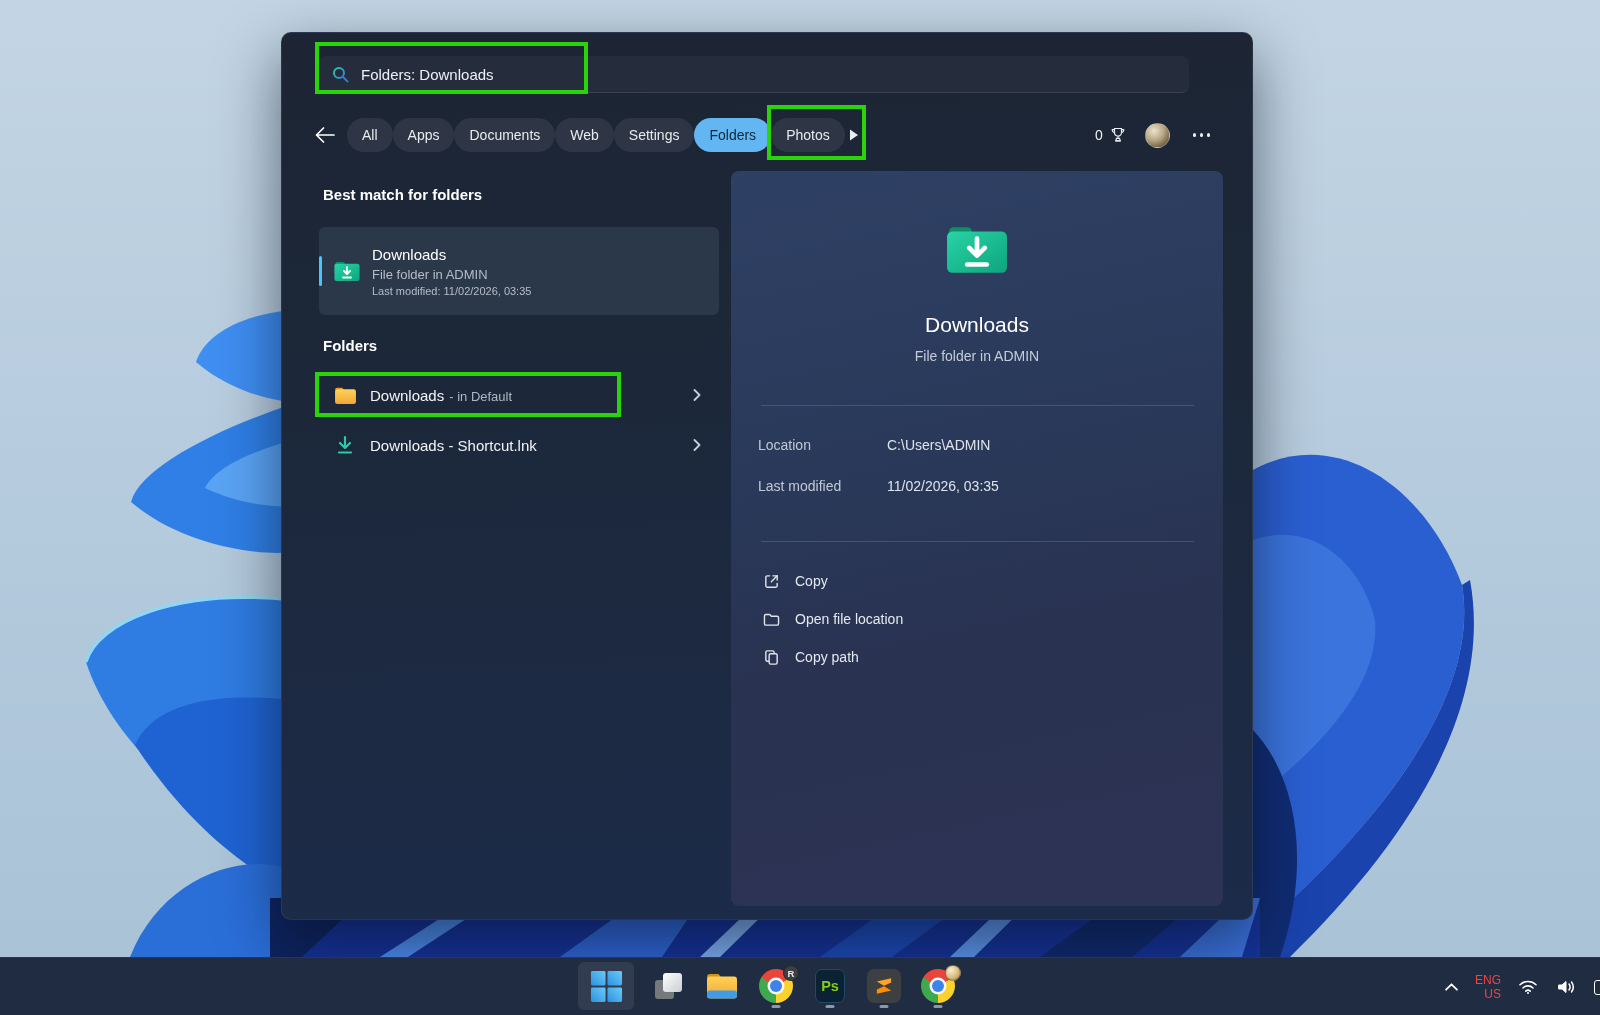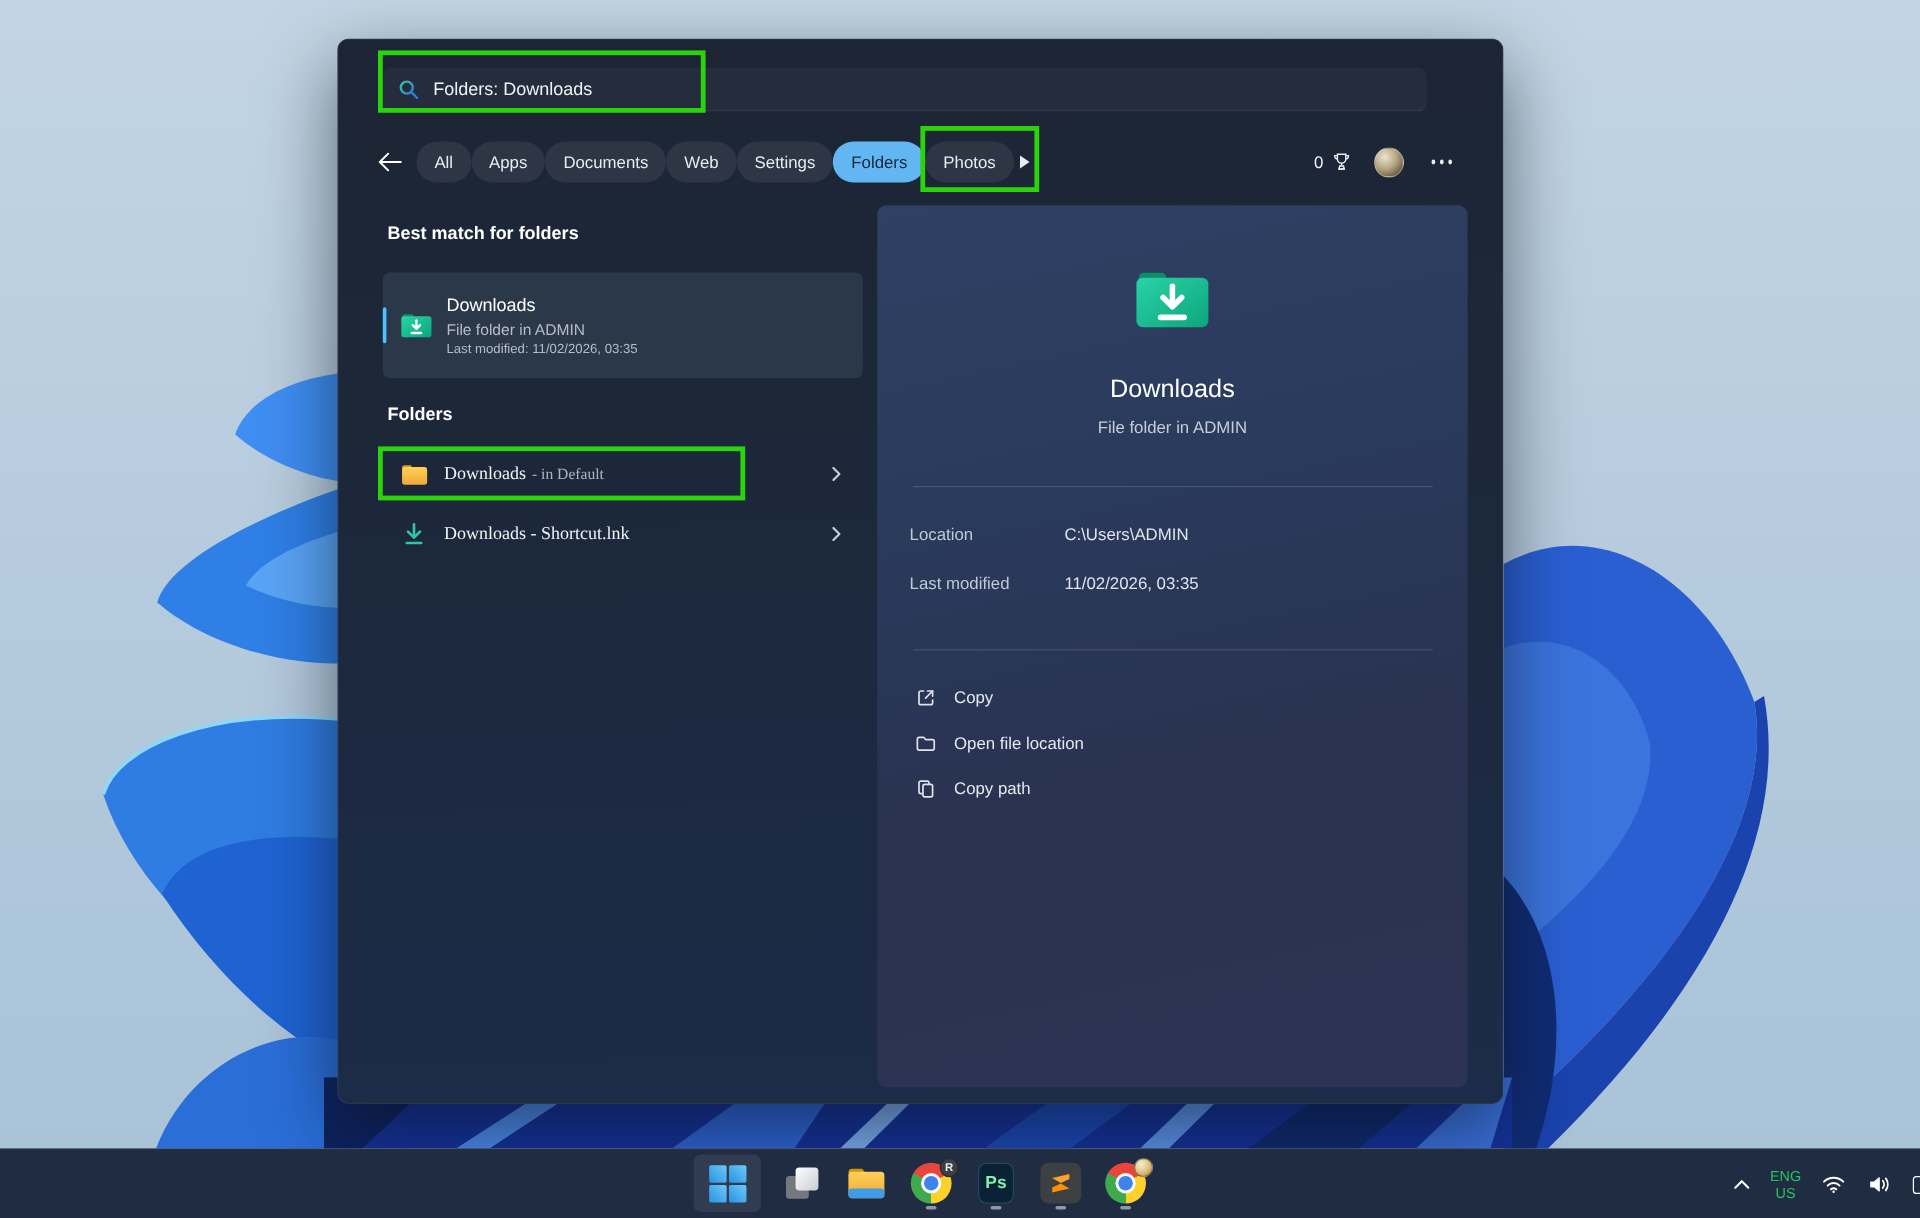--- a/index.html
+++ b/index.html
@@ -68,21 +68,21 @@
   .bm-text .t1 { color:#ffffff; font-size:15px; margin-bottom:4px; }
   .bm-text .t2 { color:#b6bdc8; font-size:13px; margin-bottom:3px; }
   .bm-text .t3 { color:#b6bdc8; font-size:11px; }
 
   .folder-rows { position:absolute; left:37px; top:339px; width:400px; }
   .folder-row {
     height:46px; margin-bottom:4px; border-radius:6px;
     display:flex; align-items:center; padding:0 14px 0 14px;
   }
   .folder-row .f-icon { width:24px; flex:none; margin-right:13px; display:flex; align-items:center; justify-content:center; }
-  .folder-row .f-label { flex:1; color:#f2f4f7; font-size:15px; white-space:nowrap;font-family:Liberation Serif, serif; }
+  .folder-row .f-label { flex:1; color:#f2f4f7; font-size:15px; white-space:nowrap; }
   .folder-row .f-suffix { color:#aeb6c2; font-size:13px; margin-left:5px; }
   .folder-row .chev { flex:none; padding:4px; }
 
   
   .preview {
     position:absolute; left:449px; top:138px; width:492px; height:735px;
     border-radius:8px;
     background:linear-gradient(168deg,#2e4064 0%, #2a3a5b 34%, #293251 62%, #2d3354 100%);
     display:flex; flex-direction:column; align-items:stretch;
   }
@@ -133,28 +133,28 @@
     position:absolute; top:-4px; right:-6px; width:16px; height:16px; border-radius:50%;
     background:#3c4043; color:#e8eaed; font-size:9.5px; font-weight:700;
     display:flex; align-items:center; justify-content:center; z-index:2;
     border:1px solid rgba(0,0,0,.35);
   }
   .badge.avatar-badge { background:radial-gradient(circle at 35% 30%, #f6eed6, #ddbd7c 55%, #9c7b45); }
   .ps-icon {
     width:30px; height:34px; border-radius:7px; background:#0b2234;
     border:1.5px solid #1e4a66;
     display:flex; align-items:center; justify-content:center;
-    color:#86efac; font-size:14.5px; font-weight:700;
+    color:#84cc16; font-size:14.5px; font-weight:700;
   }
   .sublime-icon {
     width:34px; height:34px; border-radius:7px; background:#3d4043;
     display:flex; align-items:center; justify-content:center;
   }
   .tb-tray { position:absolute; right:0px; top:0; height:58px; display:flex; align-items:center; gap:15px; }
-  .lang { color:#22c55e; font-size:12px; line-height:1.18; text-align:center; }
+  .lang { color:#ef4444; font-size:12px; line-height:1.18; text-align:right; }
   .tray-ico { display:flex; align-items:center; justify-content:center; padding:2px; }
   .battery-cut { width:14px; height:15px; border:1.5px solid #fff; border-radius:3px; position:relative; margin-right:-8px; }
 
   svg { display:block; }
 </style>
 </head>
 <body>
 
 <svg width="0" height="0" style="position:absolute" aria-hidden="true">
   <defs>

